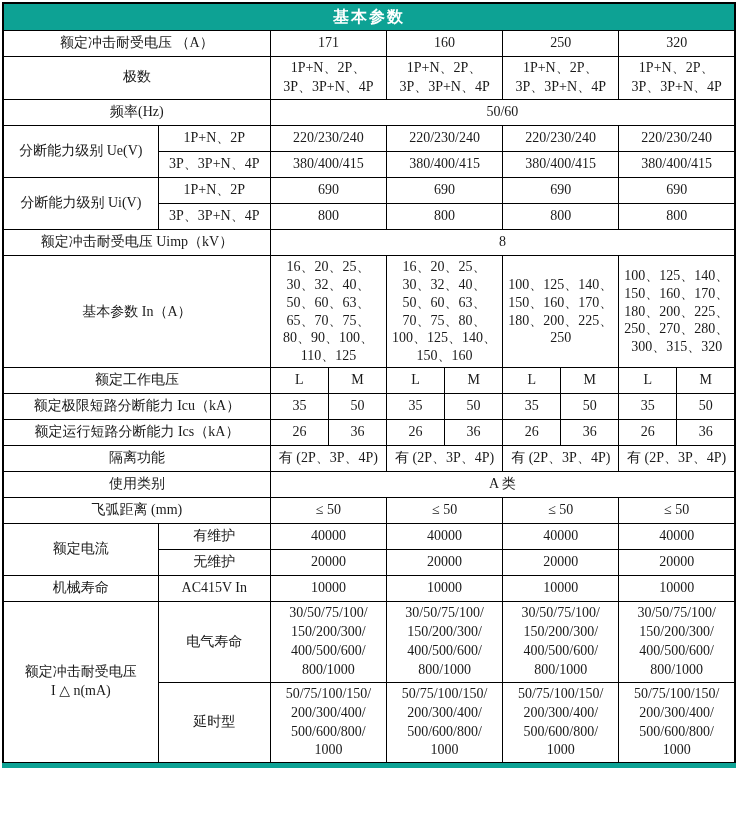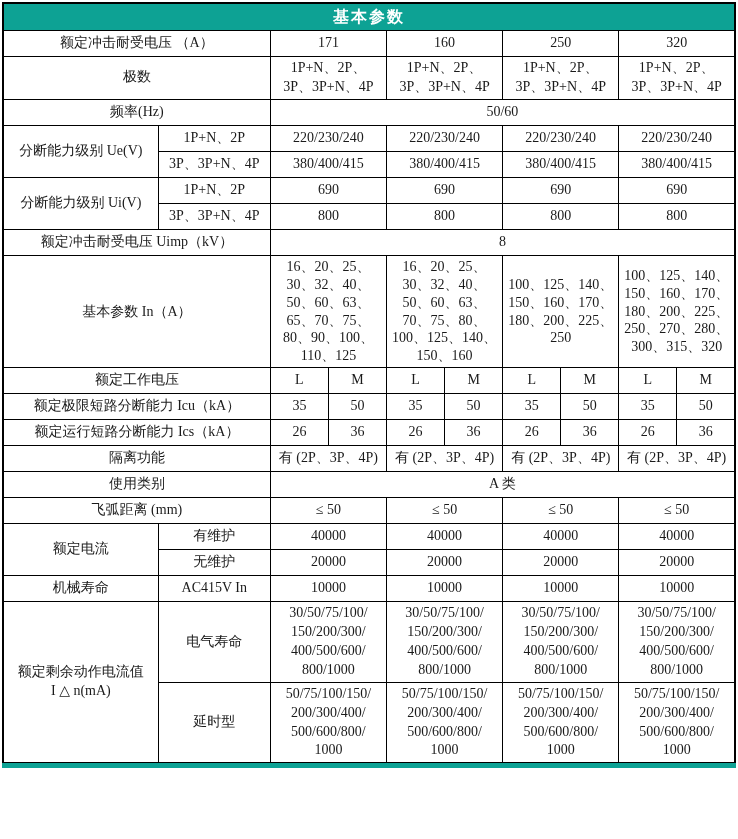--- a/index.html
+++ b/index.html
@@ -225,21 +225,21 @@
         </tr>
         <tr>
           <td>机械寿命</td>
           <td>AC415V In</td>
           <td colspan="2">10000</td>
           <td colspan="2">10000</td>
           <td colspan="2">10000</td>
           <td colspan="2">10000</td>
         </tr>
         <tr>
-          <td rowspan="2">额定剩余动作电流值
+          <td rowspan="2">额定冲击耐受电压
 I △ n(mA)</td>
           <td>电气寿命</td>
           <td colspan="2" class="airy">30/50/75/100/
 150/200/300/
 400/500/600/
 800/1000</td>
           <td colspan="2" class="airy">30/50/75/100/
 150/200/300/
 400/500/600/
 800/1000</td>

